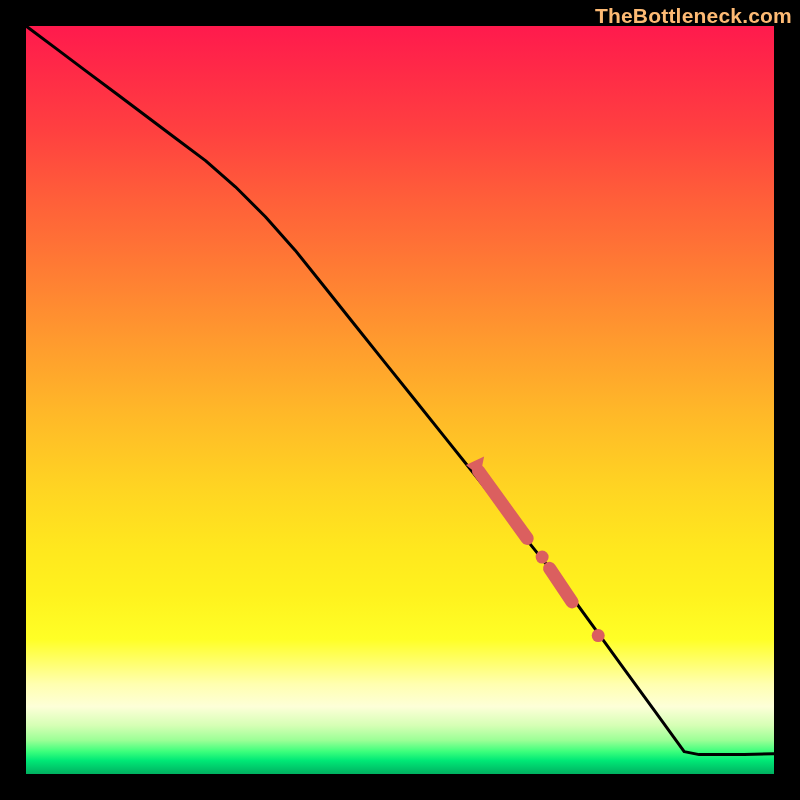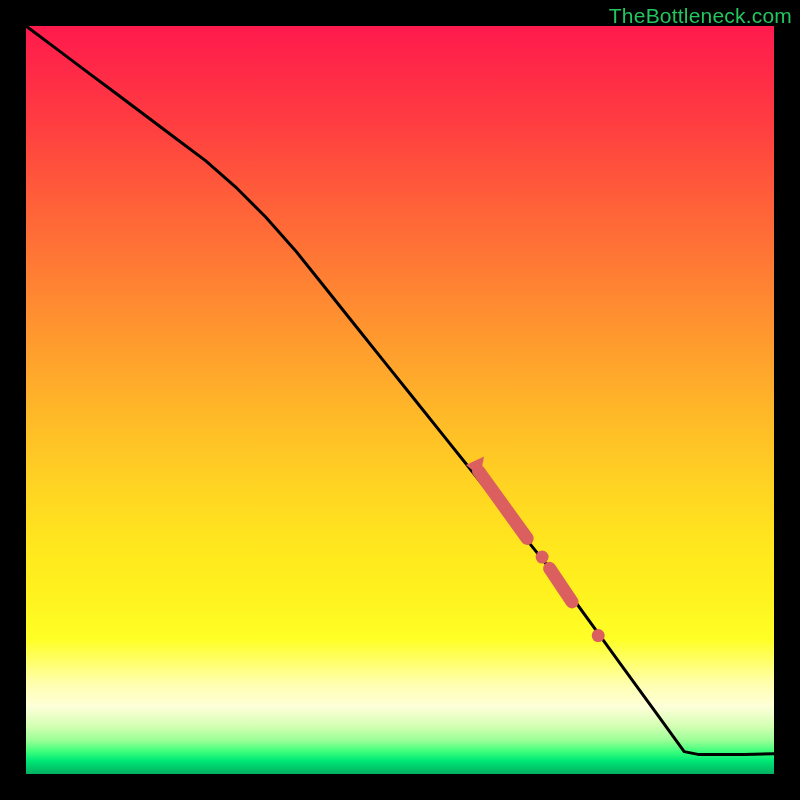--- a/index.html
+++ b/index.html
@@ -45,23 +45,23 @@
       #3cff7c 97%,
       #00e876 98.2%,
       #00c96a 99.2%,
       #00b060 100%
     );
   }
   .watermark {
     position: absolute;
     top: 4px;
     right: 8px;
-    color: #22c55e;
+    color: #fdba74;
     font-size: 21px;
-    font-weight: 400;
+    font-weight: 700;
     letter-spacing: 0.2px;
     user-select: none;
   }
   svg.overlay {
     position: absolute;
     left: 26px;
     top: 26px;
     width: 748px;
     height: 748px;
     overflow: visible;

